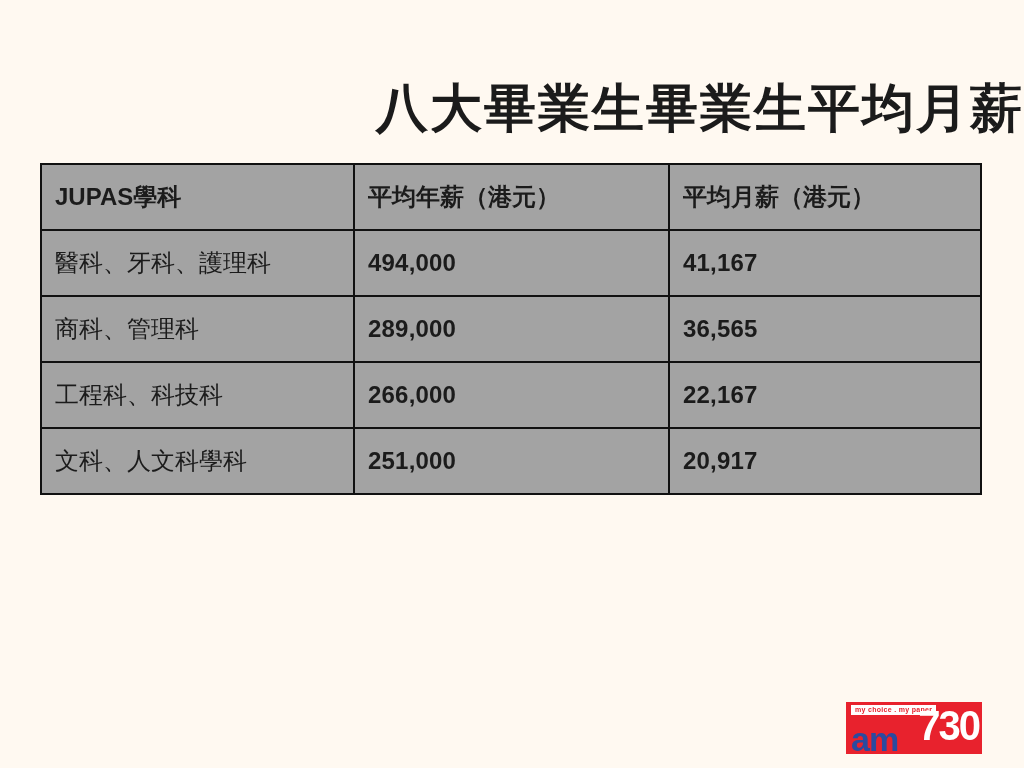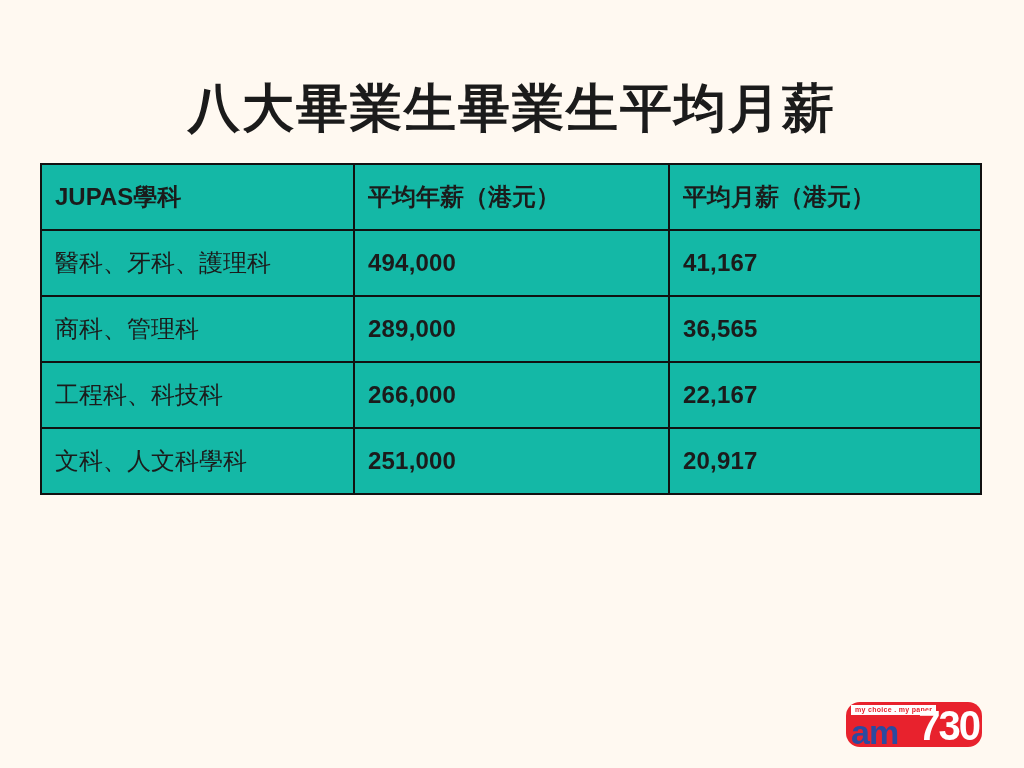--- a/index.html
+++ b/index.html
@@ -10,35 +10,35 @@
     color: #1b1b1b;
     position: relative;
   }
   .canvas { position: absolute; inset: 0; }
 
   h1.title {
     position: absolute;
     top: 74px;
     left: 0;
     width: 100%;
-    text-align: center;
+    text-align: right;
     font-size: 52px;
     font-weight: 900;
     letter-spacing: 2px;
     color: #1b1b1b;
   }
 
   table.salary {
     position: absolute;
     left: 40px;
     top: 163px;
     width: 940px;
     border-collapse: collapse;
     table-layout: fixed;
-    background: #14b8a6;
+    background: #a3a3a3;
   }
   table.salary col.c1 { width: 313px; }
   table.salary col.c2 { width: 315px; }
   table.salary col.c3 { width: 312px; }
   table.salary th, table.salary td {
     border: 2px solid #111111;
     height: 66px;
     padding: 0 10px 0 13px;
     text-align: left;
     vertical-align: middle;
@@ -51,23 +51,23 @@
     font-weight: 700;
   }
   td.subject { font-weight: 500; border-radius: 13px; }
   td.money   { font-weight: 800; font-size: 25px; letter-spacing: 0.2px; }
 
   .logo {
     position: absolute;
     top: 702px;
     right: 42px;
     width: 136px;
-    height: 45px;
+    height: 52px;
     background: #E8222D;
-    border-radius: 14px;
+    border-radius: 0;
   }
   .logo .tagline {
     position: absolute;
     top: 3px;
     left: 5px;
     background: #FFFFFF;
     color: #E8222D;
     font-size: 7px;
     line-height: 1;
     font-weight: 700;

